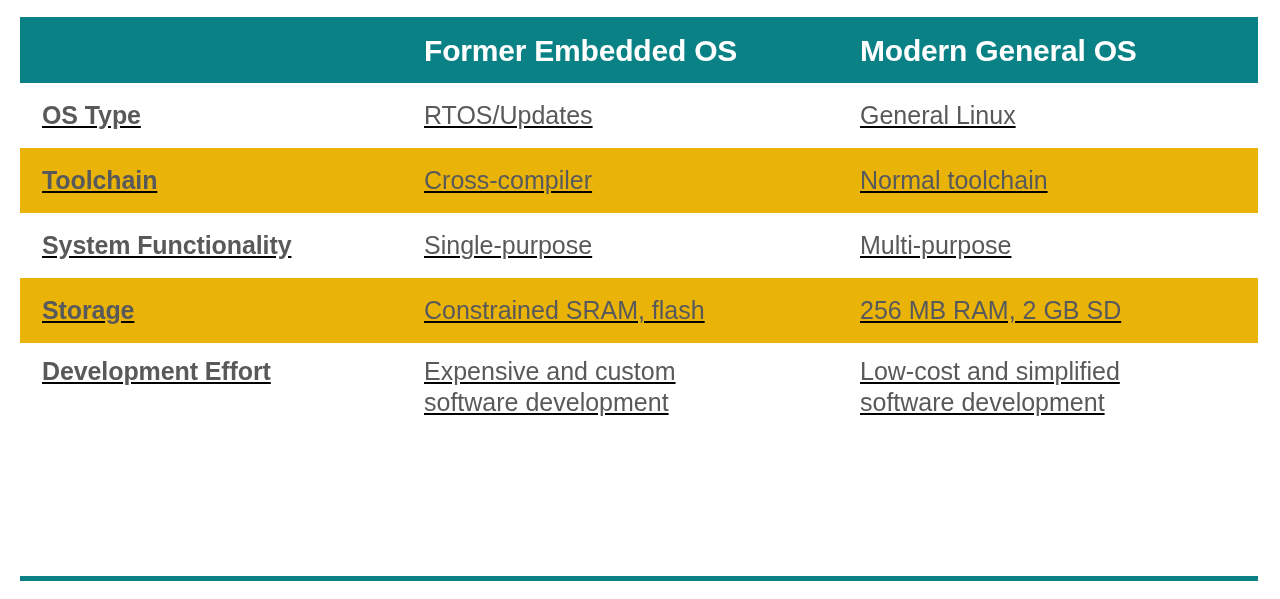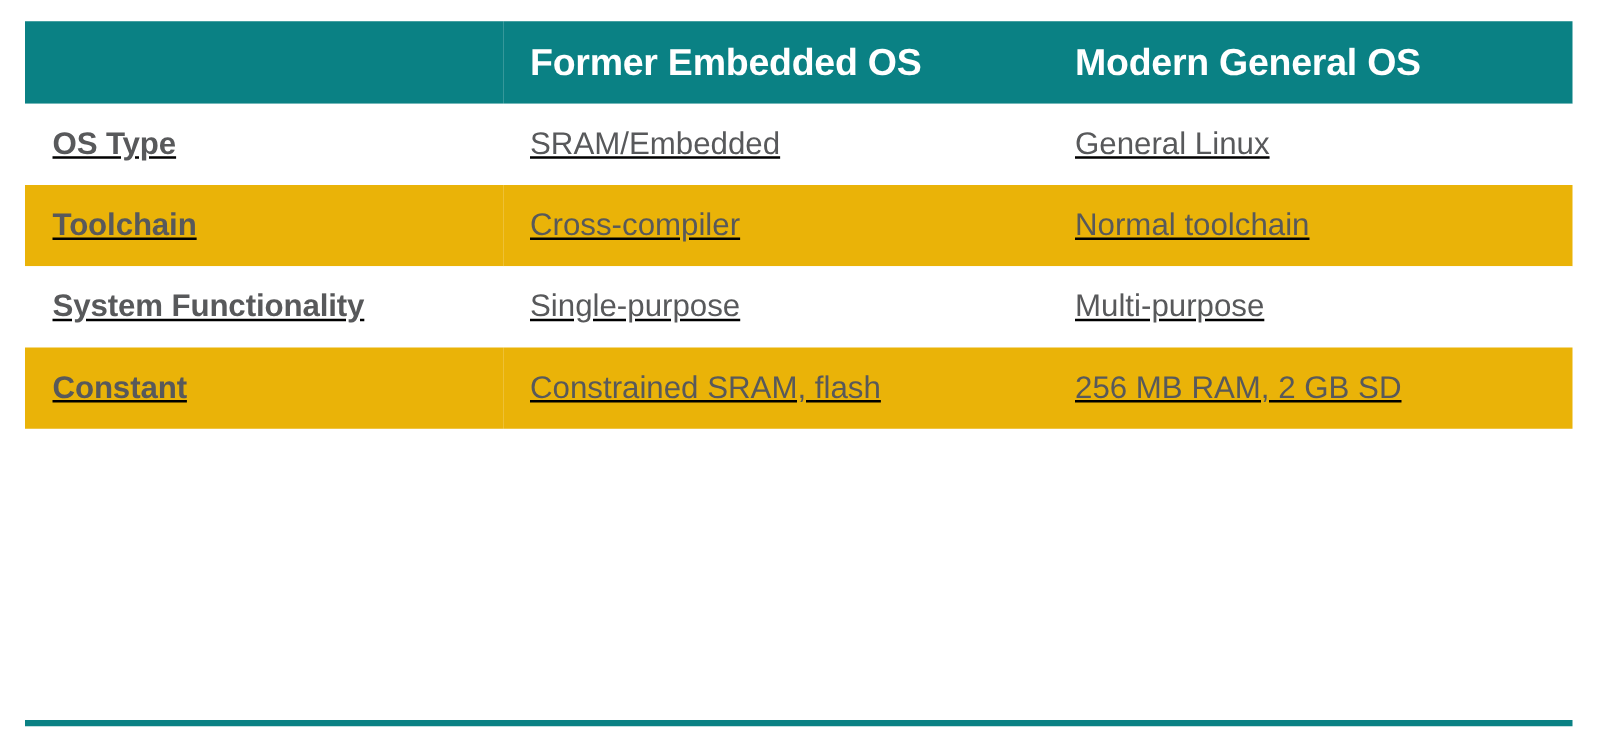--- a/index.html
+++ b/index.html
@@ -115,43 +115,54 @@
         <th class="th-feature"></th>
         <th class="th-former">Former Embedded OS</th>
         <th class="th-modern">Modern General OS</th>
       </tr>
     </thead>
 
     <tbody>
 
       <tr>
         <td class="cell-feature">OS Type</td>
-        <td class="cell-former">SRAM/Embedded</td>
+        <td class="cell-former">RTOS/Updates</td>
         <td class="cell-modern">General Linux</td>
       </tr>
 
       <tr class="alt">
         <td class="cell-feature">Toolchain</td>
         <td class="cell-former">Cross-compiler</td>
         <td class="cell-modern">Normal toolchain</td>
       </tr>
 
       <tr>
         <td class="cell-feature">System Functionality</td>
         <td class="cell-former">Single-purpose</td>
         <td class="cell-modern">Multi-purpose</td>
       </tr>
 
       <tr class="alt">
-        <td class="cell-feature">Constant</td>
+        <td class="cell-feature">Storage</td>
         <td class="cell-former">Constrained SRAM, flash</td>
         <td class="cell-modern">256 MB RAM, 2 GB SD</td>
       </tr>
 
 
 
+      <tr class="tall">
+        <td class="cell-feature">Development Effort</td>
+        <td class="cell-former">
+          <span class="cell-line">Expensive and custom</span>
+          <span class="cell-line">software development</span>
+        </td>
+        <td class="cell-modern">
+          <span class="cell-line">Low-cost and simplified</span>
+          <span class="cell-line">software development</span>
+        </td>
+      </tr>
 
     </tbody>
   </table>
 
   <div class="bottom-rule"></div>
 
 </div>
 
 </body></html>

